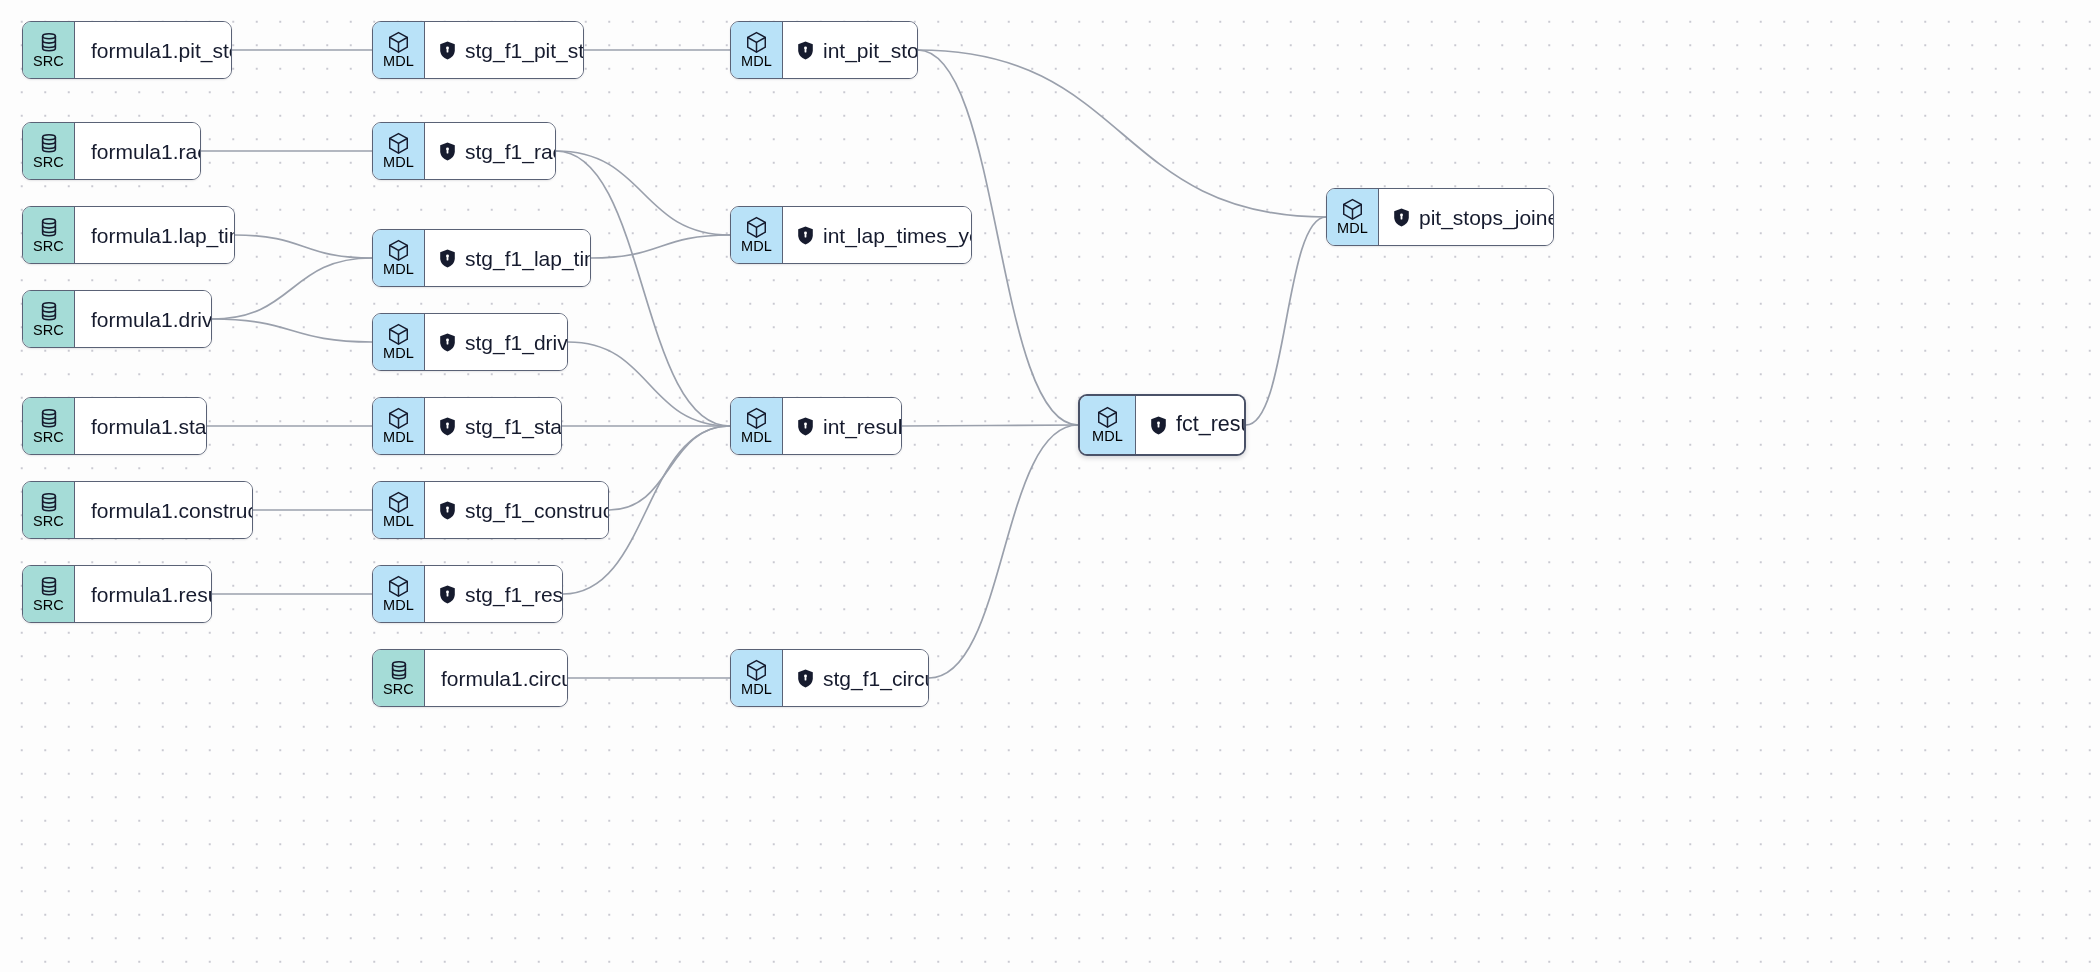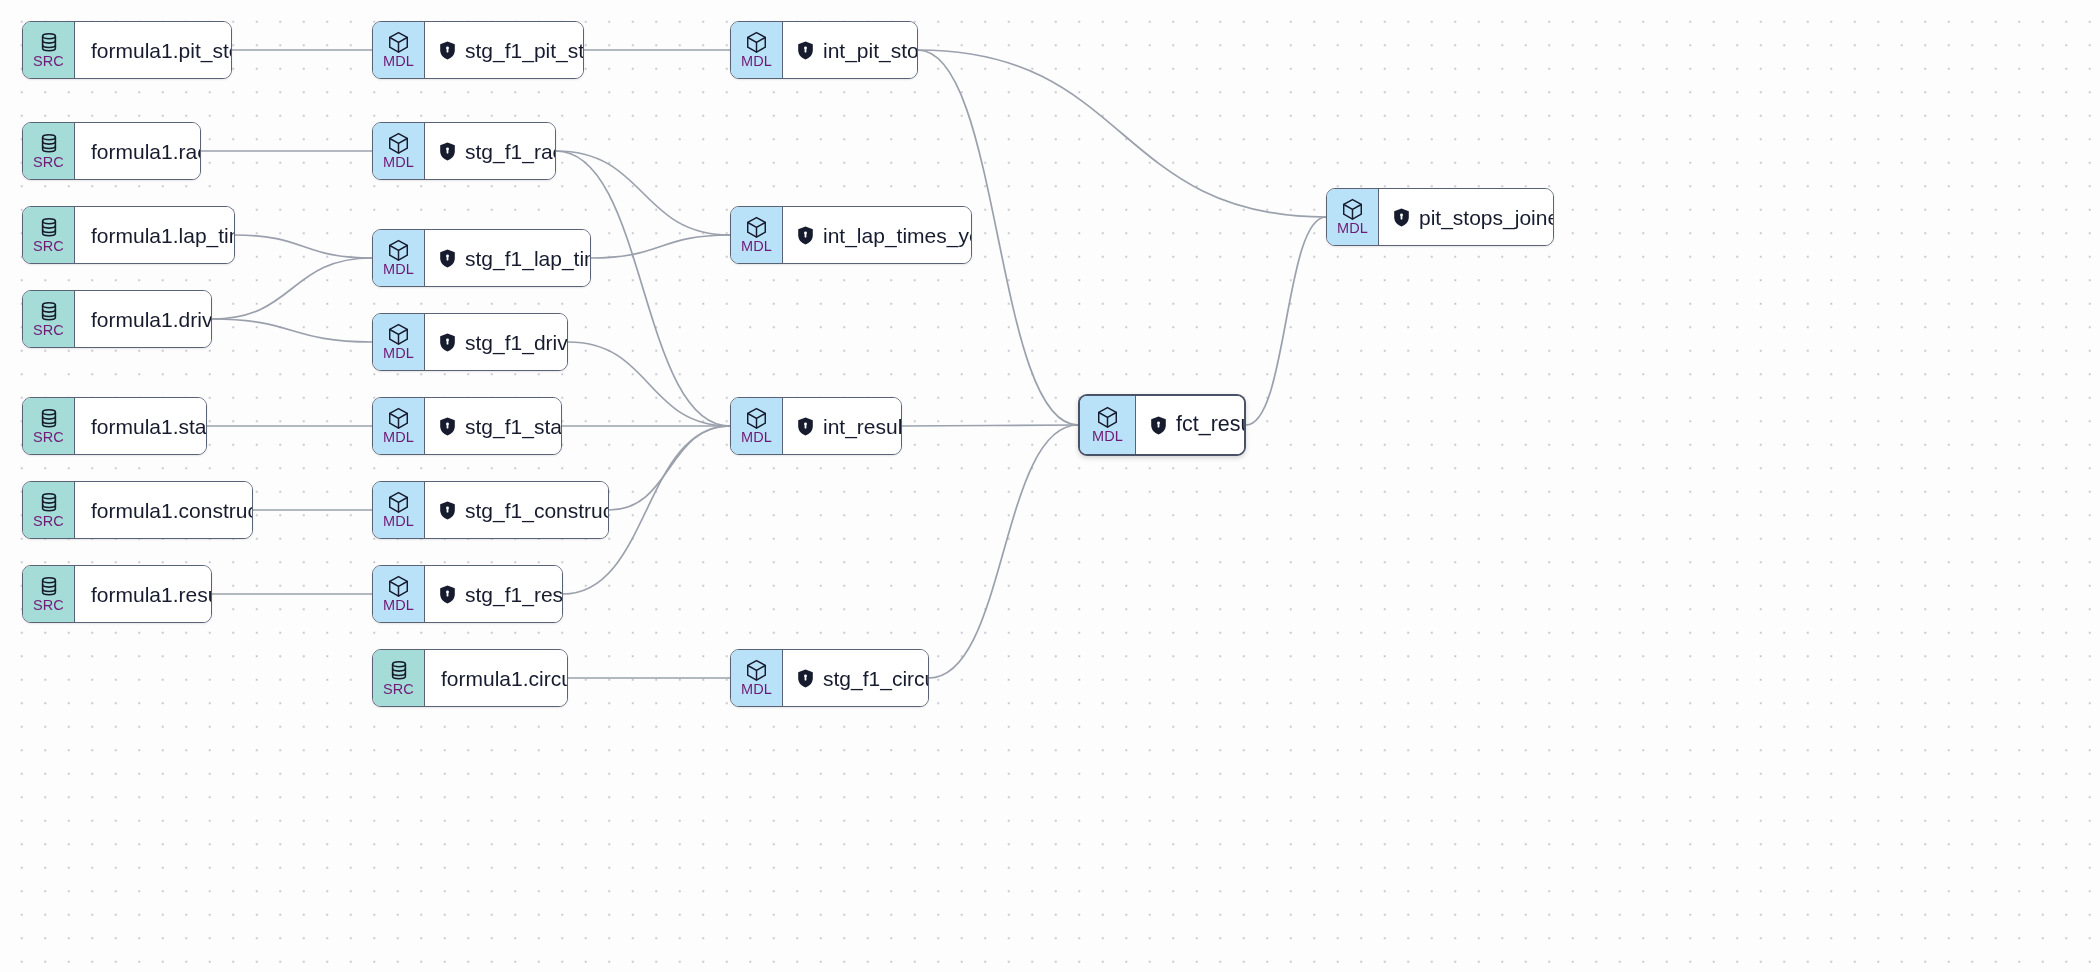--- a/index.html
+++ b/index.html
@@ -57,21 +57,21 @@
     border-right:1.4px solid #5a6276;
     box-sizing:border-box;
   }
   .node.sel .badge{width:56px;}
   .badge.src{background:#a5dcd7;}
   .badge.mdl{background:#b9e2f8;}
   .badge-ico{display:block;line-height:0;}
   .badge-txt{
     font-size:14.5px;
     letter-spacing:.1px;
-    color:#701a75;
+    color:#000000;
     font-family:"Liberation Sans", sans-serif;
     line-height:1;
   }
   .body{
     flex:1 1 auto;
     display:flex;
     align-items:center;
     gap:9px;
     padding:0 18px 0 16px;
     background:#ffffff;

